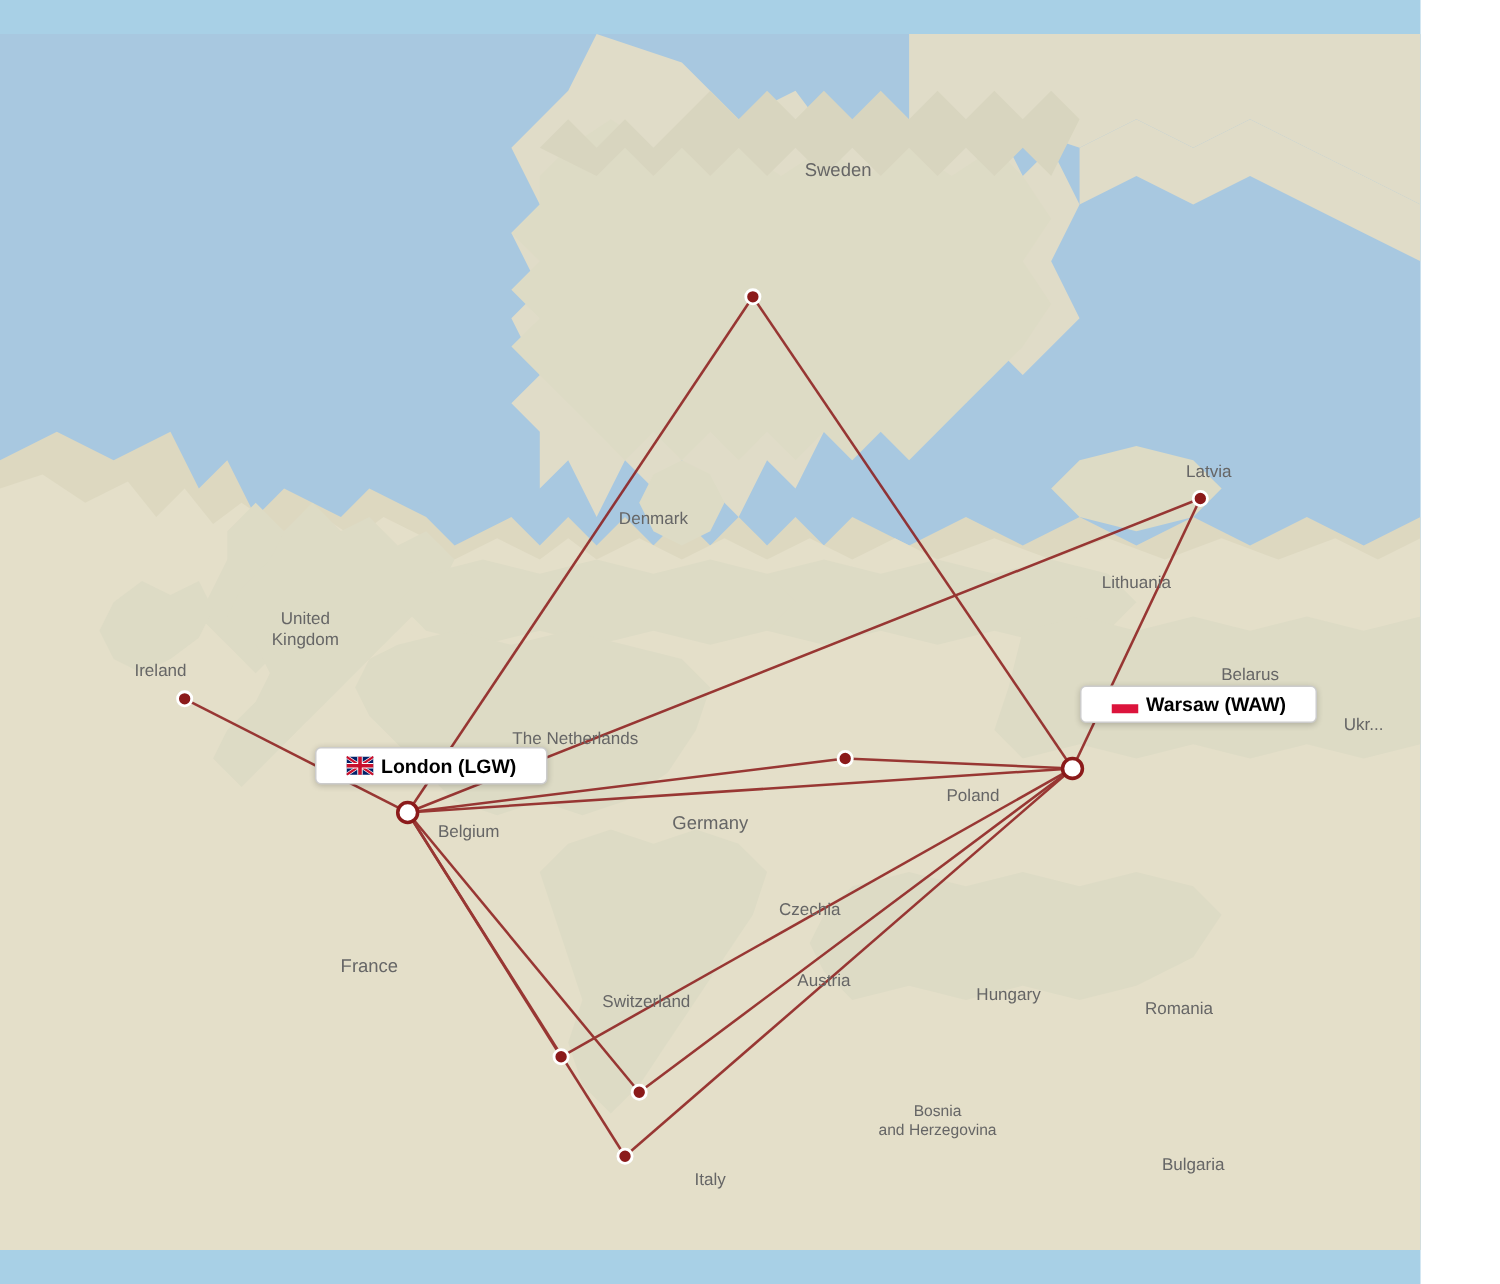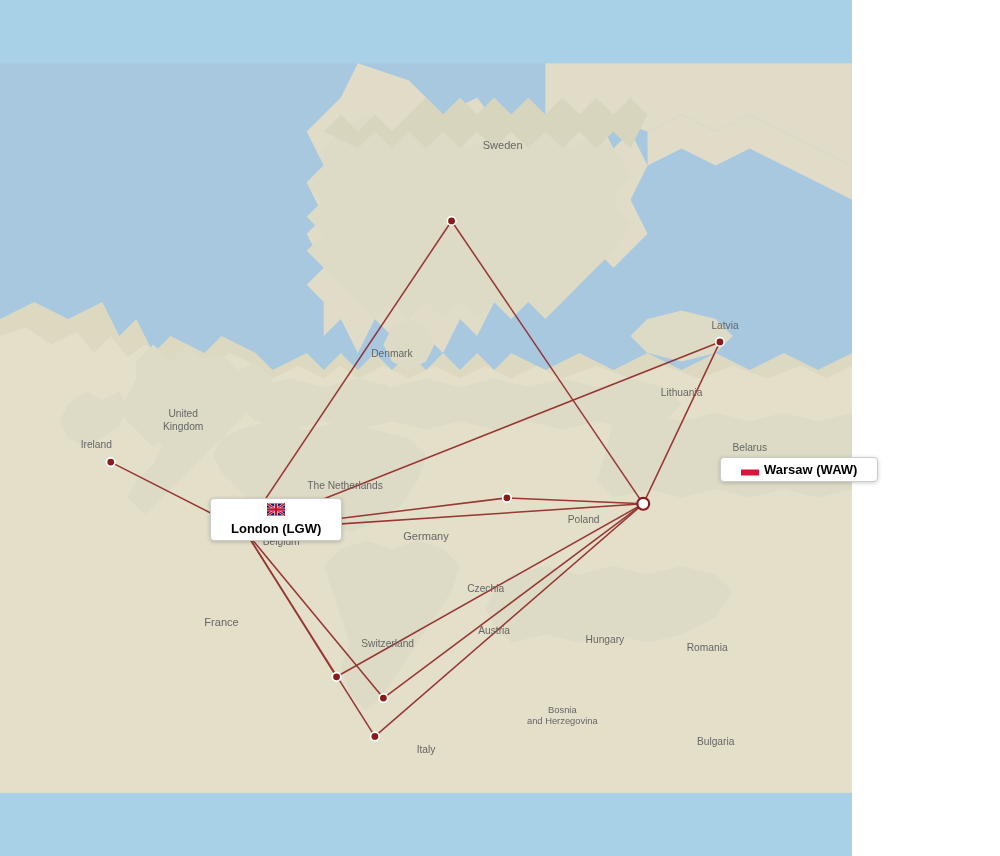--- a/index.html
+++ b/index.html
@@ -1,19 +1,19 @@
 <!DOCTYPE html>
 <html><head>
   <meta charset="utf-8">
   <style>
     * { margin: 0; padding: 0; box-sizing: border-box; }
     body { width: 1000px; height: 856px; overflow: hidden; font-family: Arial, sans-serif; }
 
     #map-container {
-      width: 852px;
+      width: 947px;
       height: 856px;
       position: relative;
       background-color: #a8d0e6;
     }
 
     #map-svg {
       width: 100%;
       height: 100%;
       position: absolute;
       top: 0; left: 0;
@@ -149,21 +149,21 @@
     <text x="880" y="455" font-size="12" fill="#666" font-family="Arial" text-anchor="middle">Belarus</text>
     <text x="830" y="690" font-size="12" fill="#666" font-family="Arial" text-anchor="middle">Romania</text>
     <text x="710" y="680" font-size="12" fill="#666" font-family="Arial" text-anchor="middle">Hungary</text>
     <text x="500" y="810" font-size="12" fill="#666" font-family="Arial" text-anchor="middle">Italy</text>
     <text x="660" y="762" font-size="11" fill="#666" font-family="Arial" text-anchor="middle">Bosnia</text>
     <text x="660" y="775" font-size="11" fill="#666" font-family="Arial" text-anchor="middle">and Herzegovina</text>
     <text x="840" y="800" font-size="12" fill="#666" font-family="Arial" text-anchor="middle">Bulgaria</text>
     <text x="960" y="490" font-size="12" fill="#666" font-family="Arial" text-anchor="middle">Ukr...</text>
   </svg>
 
-  <div class="city-label" style="left: 210px; top: 498px; flex-direction: column;">
+  <div class="city-label" style="left: 210px; top: 498px;">
     <span style="display:inline-block; width:18px; height:13px;">
       <svg viewBox="0 0 60 40" width="18" height="13">
         <rect width="60" height="40" fill="#012169"></rect>
         <path d="M0,0 L60,40 M60,0 L0,40" stroke="white" stroke-width="8"></path>
         <path d="M0,0 L60,40 M60,0 L0,40" stroke="#C8102E" stroke-width="5"></path>
         <path d="M30,0 V40 M0,20 H60" stroke="white" stroke-width="12"></path>
         <path d="M30,0 V40 M0,20 H60" stroke="#C8102E" stroke-width="8"></path>
       </svg>
     </span>
     <span>London (LGW)</span>

